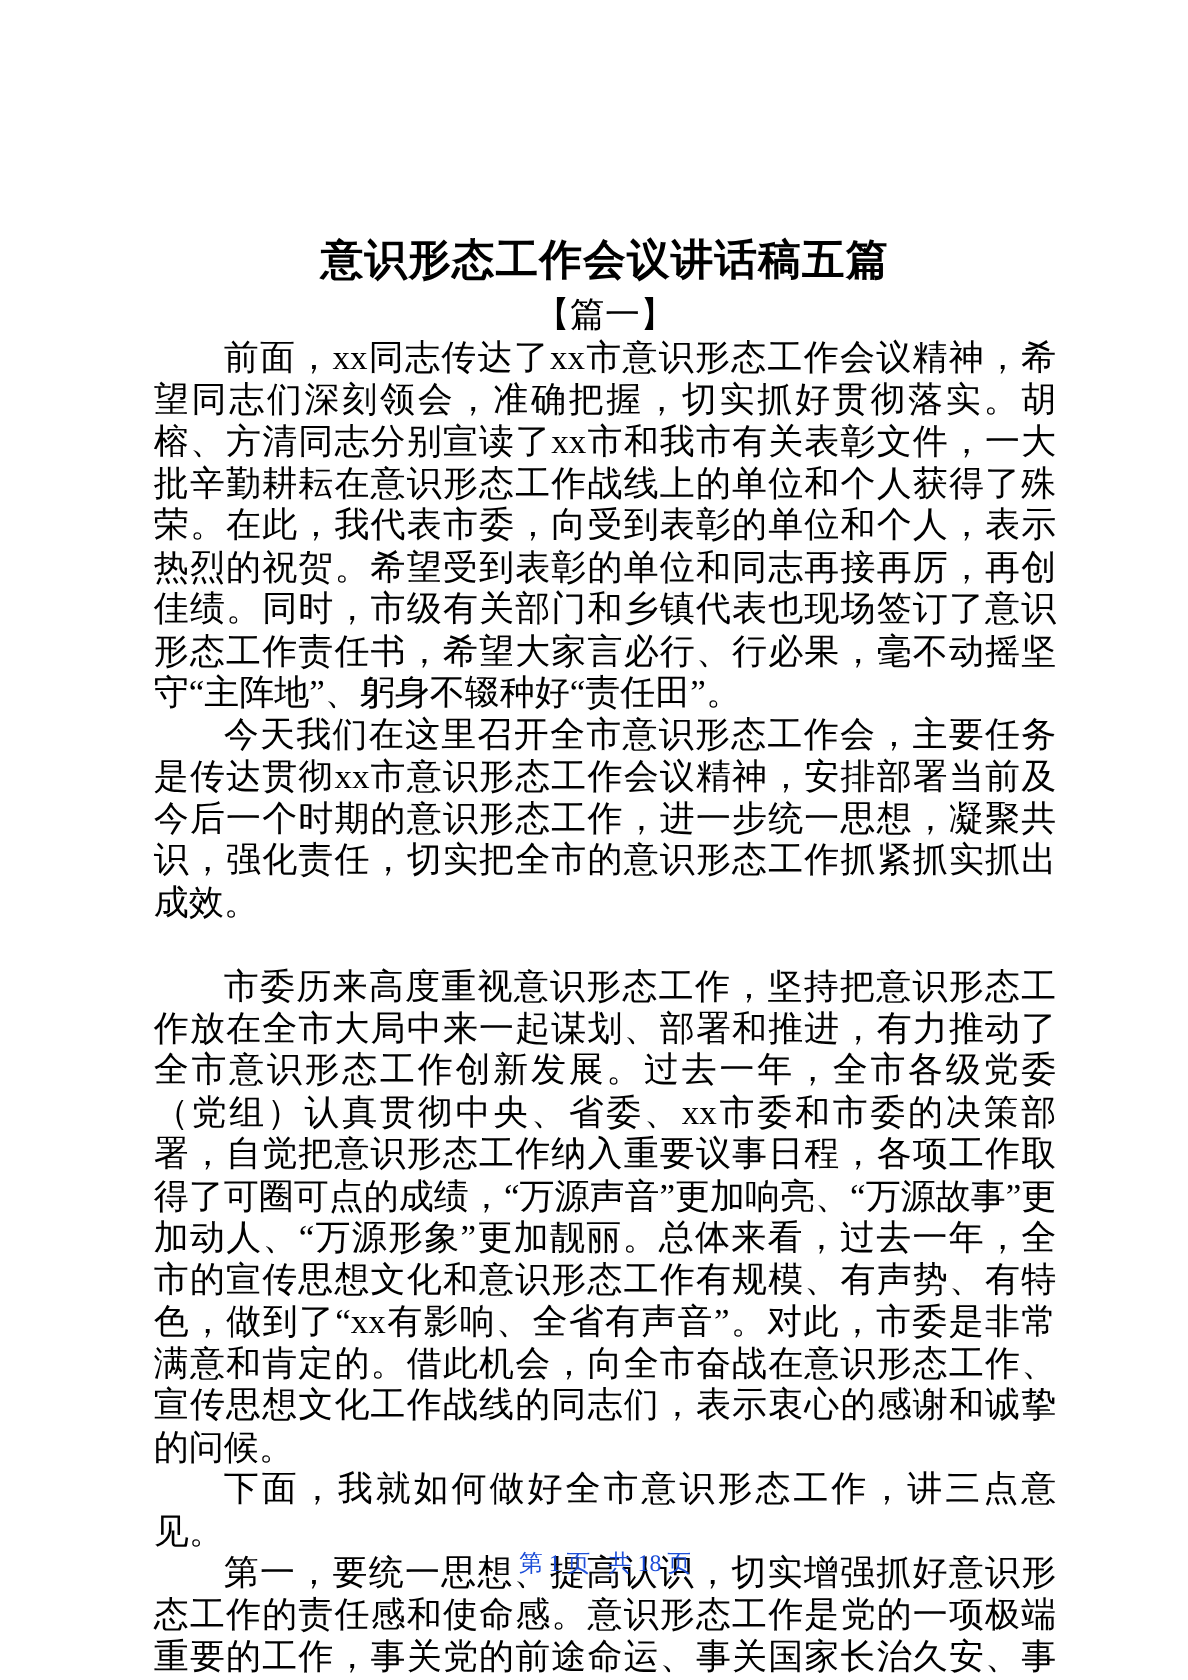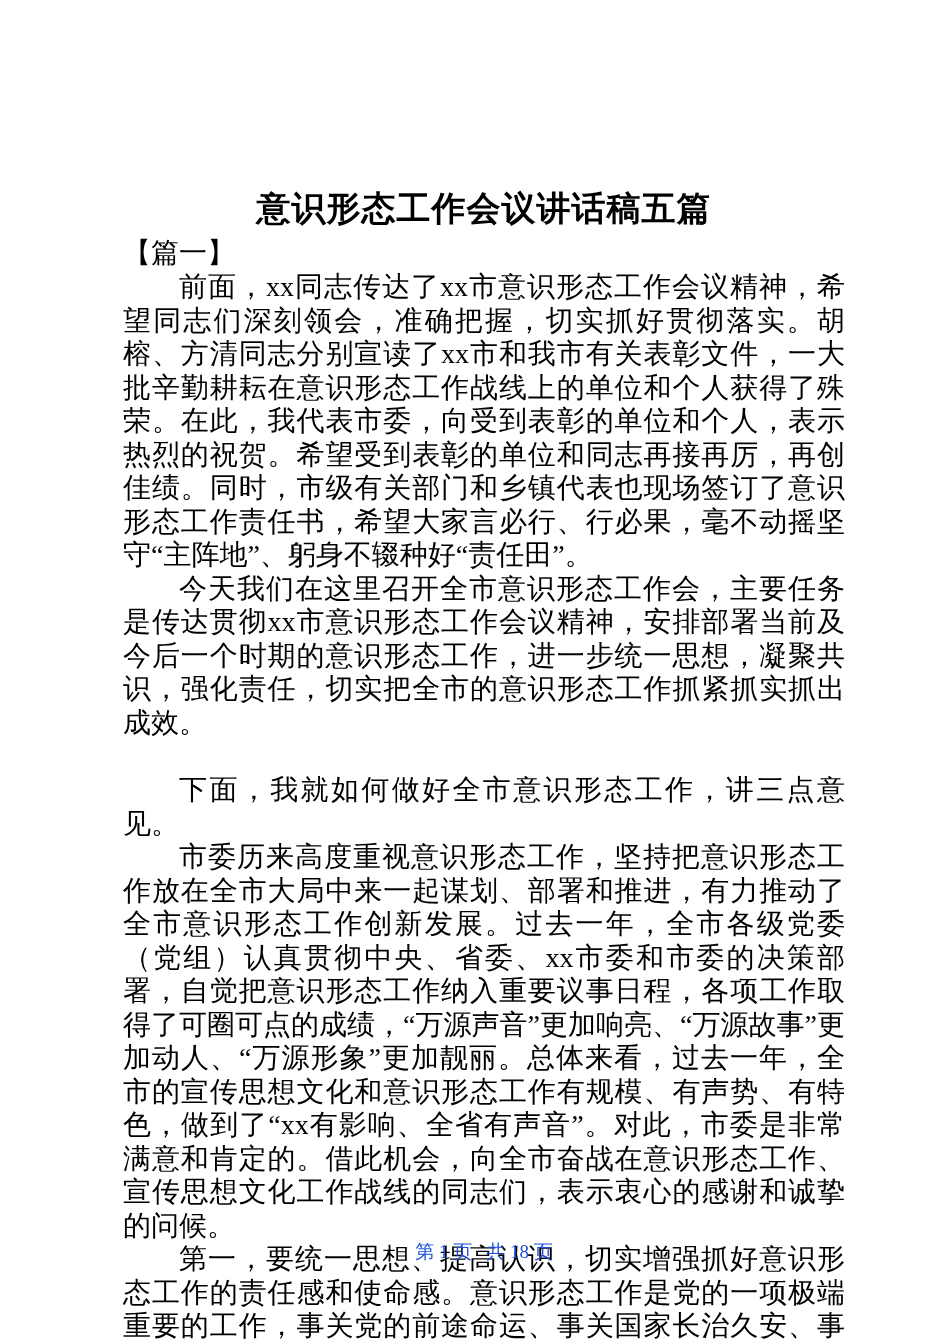--- a/index.html
+++ b/index.html
@@ -37,20 +37,21 @@
     line-height: 44px;
     text-align: center;
     letter-spacing: 1px;
   }
   .section-marker {
     margin: 0;
     font-family: "Liberation Serif", "DejaVu Serif", serif;
     font-size: 28px;
     line-height: 34px;
     text-indent: 0;
+    text-align: center;
   }
   .para {
     margin: 0;
     font-family: "Liberation Serif", "DejaVu Serif", serif;
     font-size: 28px;
     line-height: 33.5px;
     text-align: justify;
     text-justify: inter-ideograph;
     text-indent: 56px;
     word-break: break-all;
@@ -83,23 +84,23 @@
     <h1 class="doc-title">意识形态工作会议讲话稿五篇</h1>
 
     <p class="section-marker">【篇一】</p>
 
     <p class="para">前面，xx同志传达了xx市意识形态工作会议精神，希望同志们深刻领会，准确把握，切实抓好贯彻落实。胡榕、方清同志分别宣读了xx市和我市有关表彰文件，一大批辛勤耕耘在意识形态工作战线上的单位和个人获得了殊荣。在此，我代表市委，向受到表彰的单位和个人，表示热烈的祝贺。希望受到表彰的单位和同志再接再厉，再创佳绩。同时，市级有关部门和乡镇代表也现场签订了意识形态工作责任书，希望大家言必行、行必果，毫不动摇坚守“主阵地”、躬身不辍种好“责任田”。</p>
 
     <p class="para">今天我们在这里召开全市意识形态工作会，主要任务是传达贯彻xx市意识形态工作会议精神，安排部署当前及今后一个时期的意识形态工作，进一步统一思想，凝聚共识，强化责任，切实把全市的意识形态工作抓紧抓实抓出成效。</p>
 
     <div class="blank-line"></div>
 
+    <p class="para">市委历来高度重视意识形态工作，坚持把意识形态工作放在全市大局中来一起谋划、部署和推进，有力推动了全市意识形态工作创新发展。过去一年，全市各级党委（党组）认真贯彻中央、省委、xx市委和市委的决策部署，自觉把意识形态工作纳入重要议事日程，各项工作取得了可圈可点的成绩，“万源声音”更加响亮、“万源故事”更加动人、“万源形象”更加靓丽。总体来看，过去一年，全市的宣传思想文化和意识形态工作有规模、有声势、有特色，做到了“xx有影响、全省有声音”。对此，市委是非常满意和肯定的。借此机会，向全市奋战在意识形态工作、宣传思想文化工作战线的同志们，表示衷心的感谢和诚挚的问候。</p>
+
     <p class="para">下面，我就如何做好全市意识形态工作，讲三点意见。</p>
-
-    <p class="para">市委历来高度重视意识形态工作，坚持把意识形态工作放在全市大局中来一起谋划、部署和推进，有力推动了全市意识形态工作创新发展。过去一年，全市各级党委（党组）认真贯彻中央、省委、xx市委和市委的决策部署，自觉把意识形态工作纳入重要议事日程，各项工作取得了可圈可点的成绩，“万源声音”更加响亮、“万源故事”更加动人、“万源形象”更加靓丽。总体来看，过去一年，全市的宣传思想文化和意识形态工作有规模、有声势、有特色，做到了“xx有影响、全省有声音”。对此，市委是非常满意和肯定的。借此机会，向全市奋战在意识形态工作、宣传思想文化工作战线的同志们，表示衷心的感谢和诚挚的问候。</p>
 
     <p class="para">第一，要统一思想、提高认识，切实增强抓好意识形态工作的责任感和使命感。意识形态工作是党的一项极端重要的工作，事关党的前途命运、事关国家长治久安、事关民族凝聚力和向心力。党中央历来高度重视意识形态工作，特别是党的十八大以来，习近平总书记亲自组织召开了一系列会议，就相关</p>
 
   </div>
 
   <div class="page-footer">
     <span>第 1 页</span><span class="footer-gap"></span><span>共 18 页</span>
   </div>
 </div>
 

